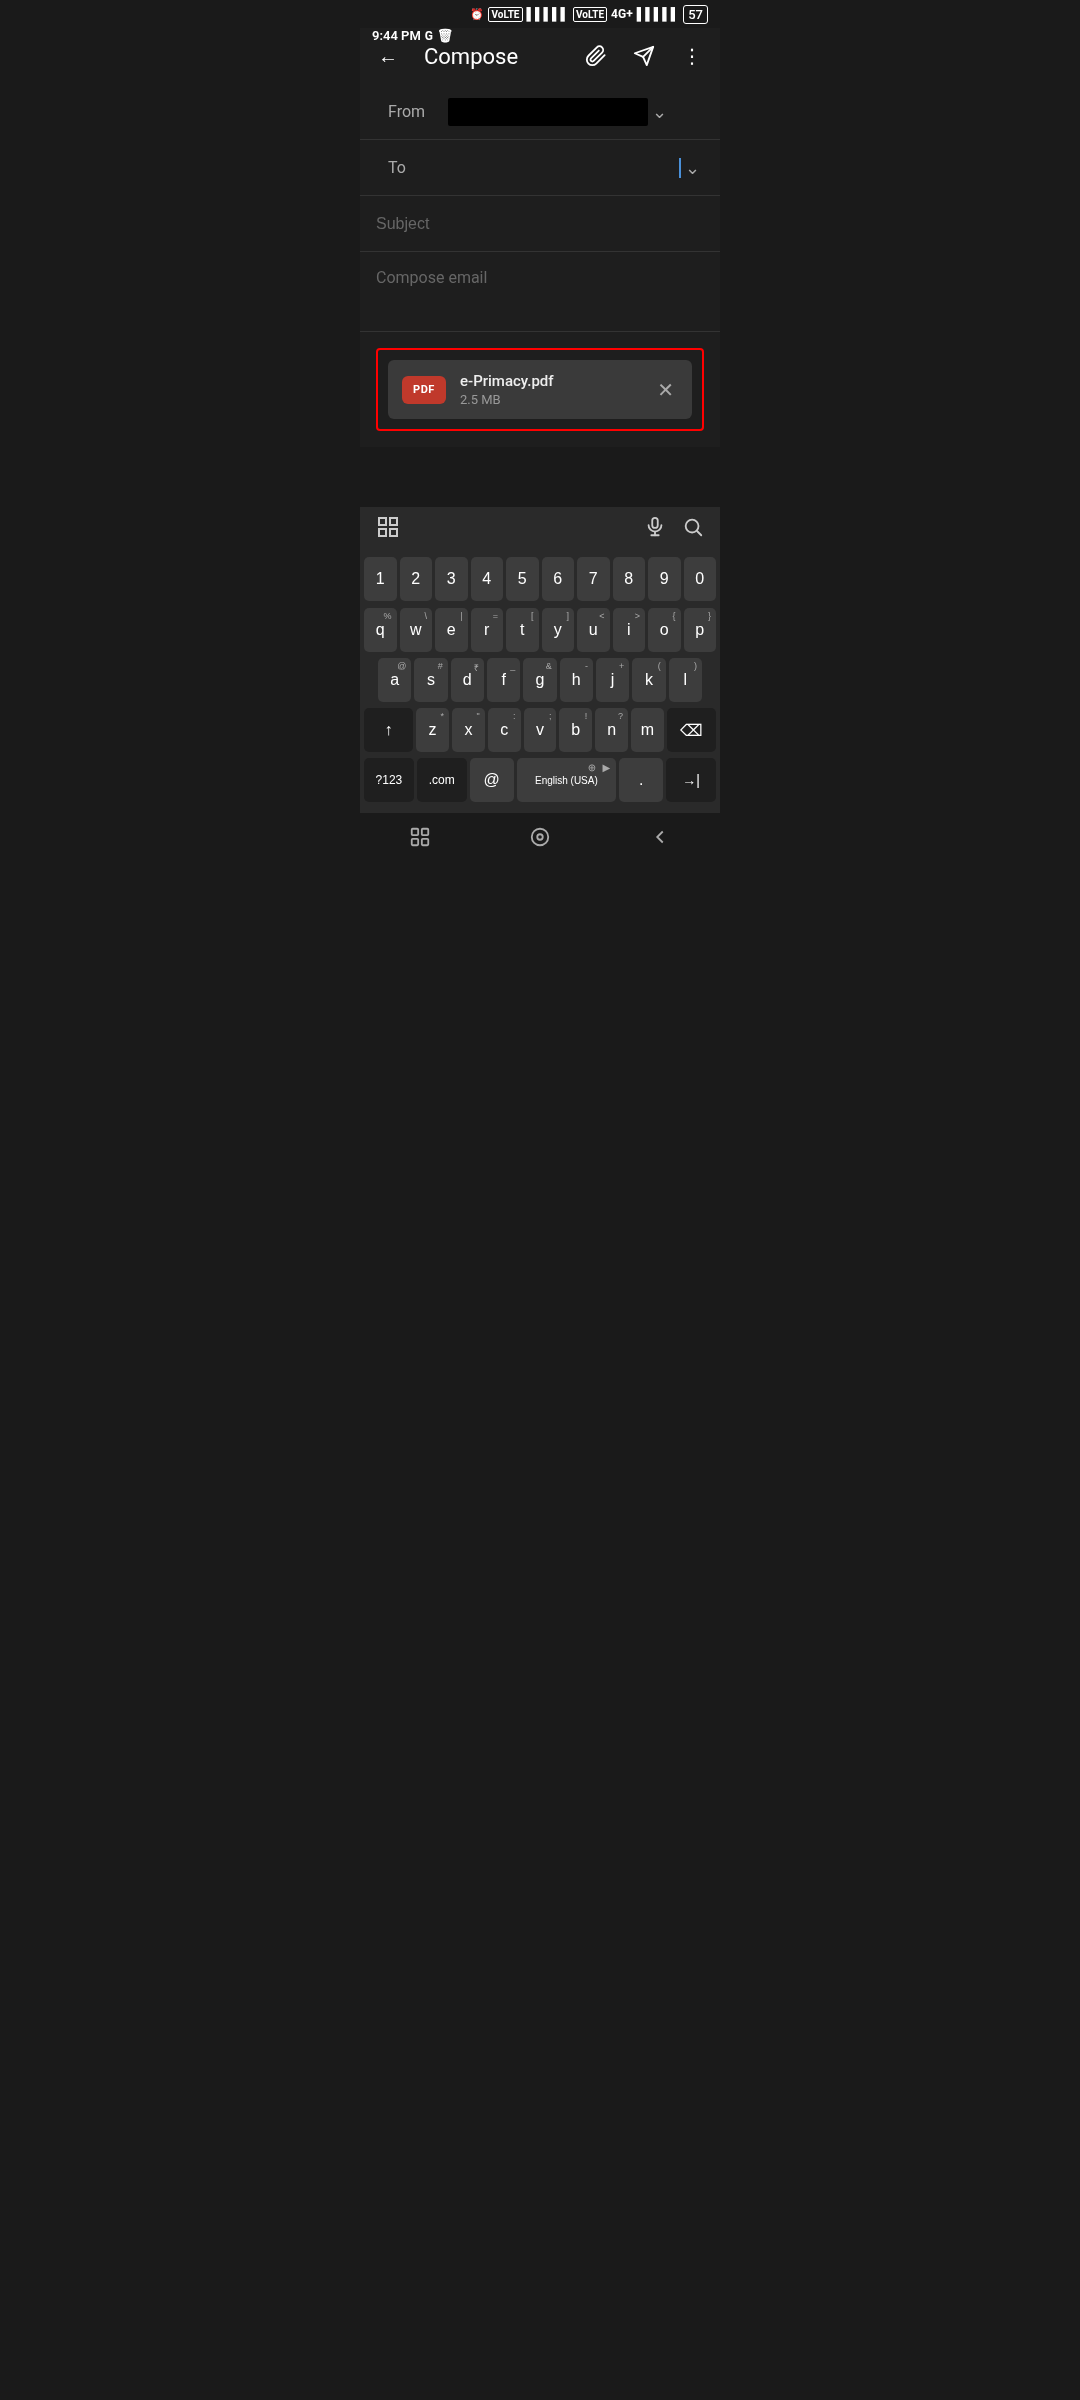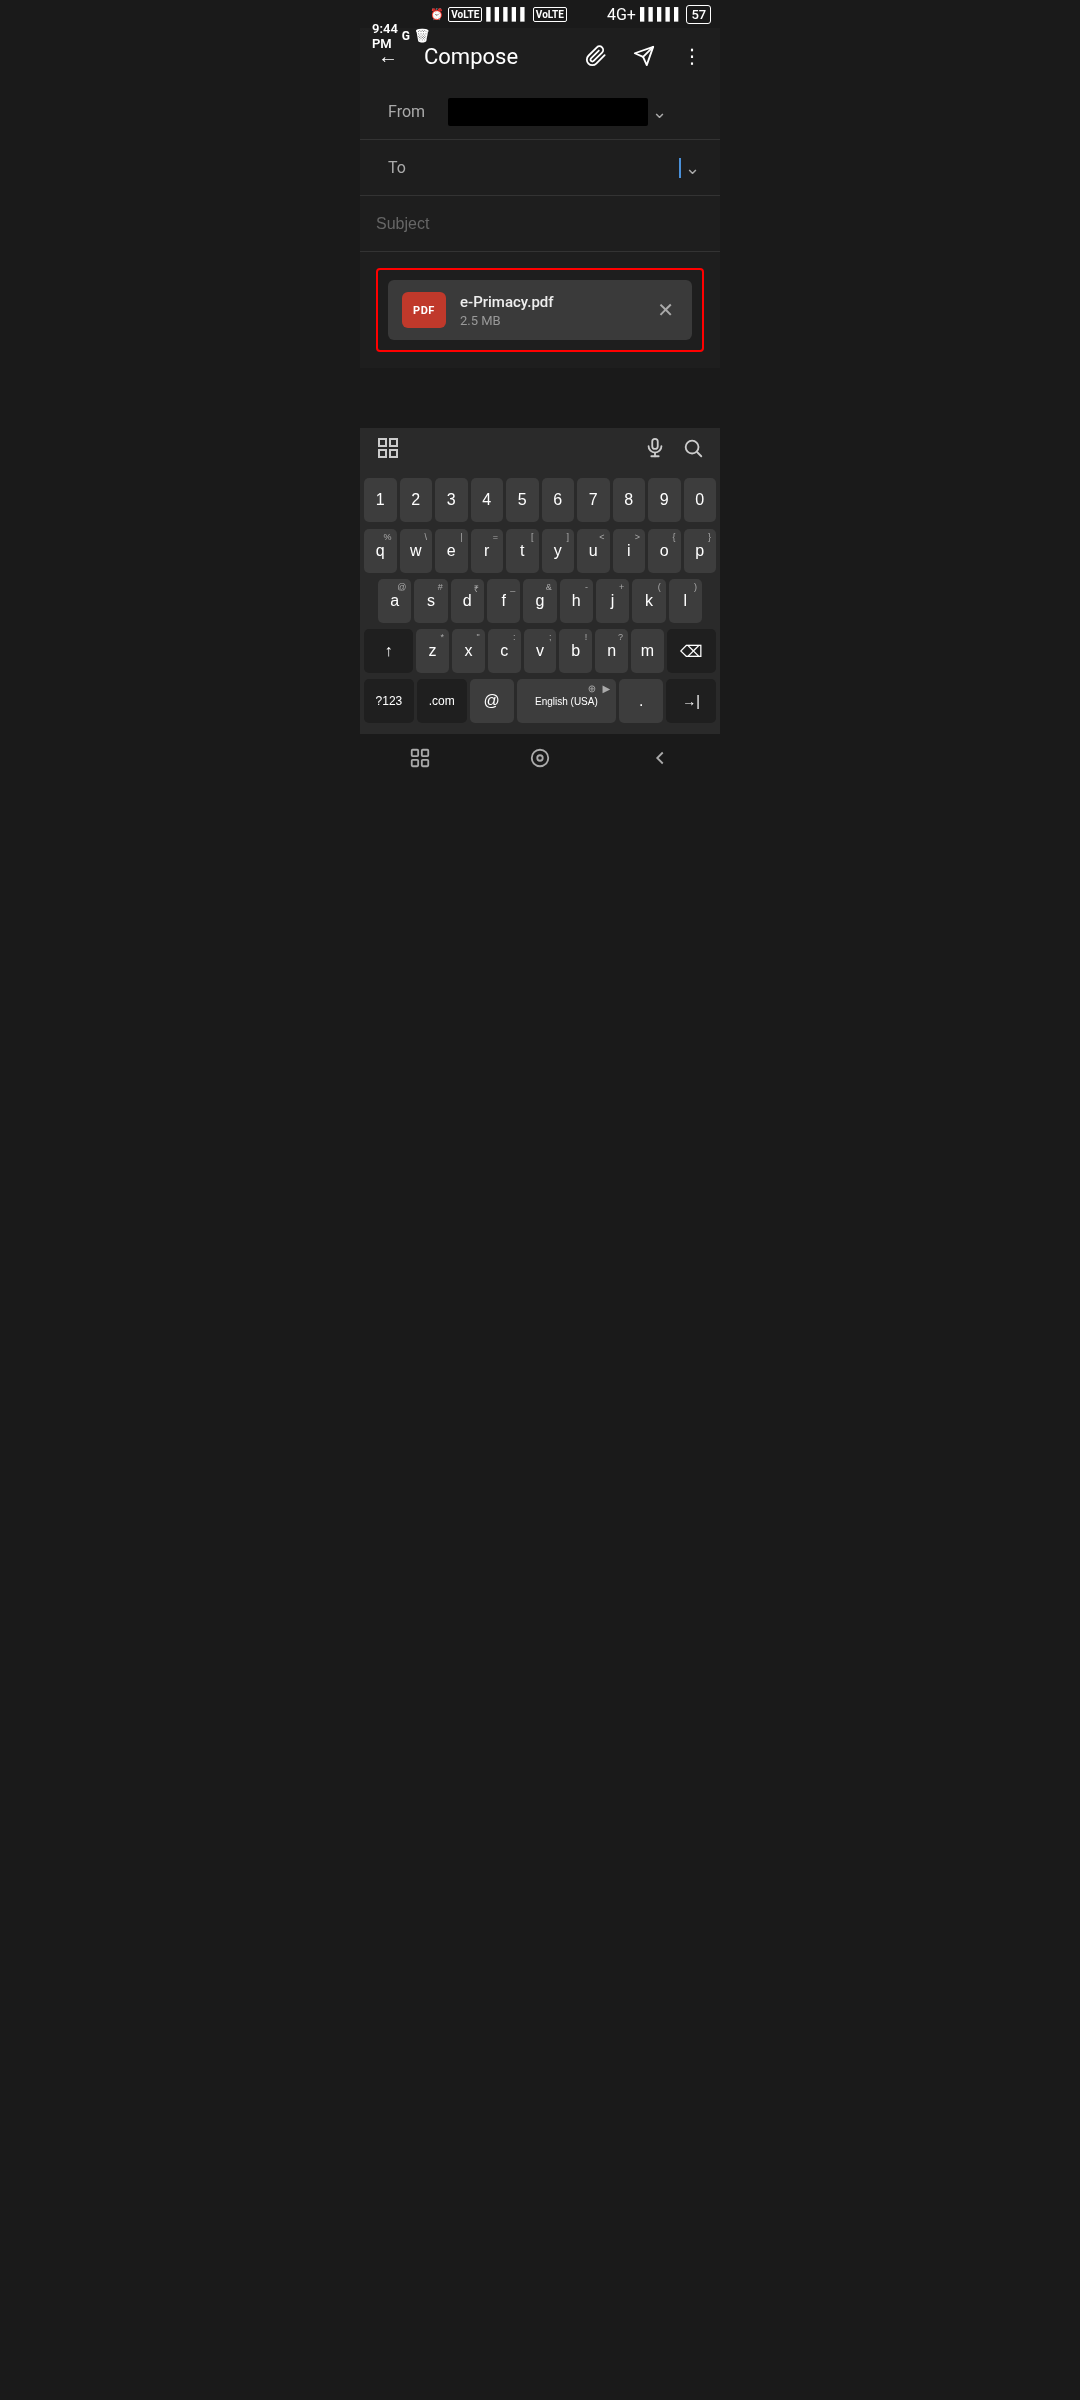--- a/index.html
+++ b/index.html
@@ -158,21 +158,21 @@
     .attachment-card {
       background: #3a3a3a;
       border-radius: 6px;
       display: flex;
       align-items: center;
       padding: 12px 14px;
       gap: 14px;
     }
     .pdf-icon {
       width: 44px;
-      height: 36px;
+      height: 28px;
       background: #c0392b;
       border-radius: 6px;
       display: flex;
       align-items: center;
       justify-content: center;
       font-size: 11px;
       font-weight: 700;
       color: white;
       letter-spacing: 0.5px;
     }
@@ -363,21 +363,21 @@
   <div class="status-left">
     <span>9:44 PM</span>
     <span style="font-size:12px;font-weight:700;">G</span>
     <span style="font-size:13px;">🗑</span>
   </div>
   <div class="status-right">
     <span>⏰</span>
     <span style="font-size:10px;font-weight:700;border:1px solid #fff;padding:1px 2px;border-radius:2px;">VoLTE</span>
     <span style="font-size:12px;">▌▌▌▌▌</span>
     <span style="font-size:10px;font-weight:700;border:1px solid #fff;padding:1px 2px;border-radius:2px;">VoLTE</span>
-    <span style="font-size:16px;font-weight:400;margin-left:36px;">4G+</span>
+    <span style="font-size:12px;font-weight:700;">4G+</span>
     <span style="font-size:12px;">▌▌▌▌▌</span>
     <span style="font-size:13px;border:1px solid #fff;padding:1px 4px;border-radius:3px;">
       <span>57</span>
     </span>
   </div>
 </div>
 
 <div class="app-bar">
   <button class="icon-btn">
     <span>←</span>
@@ -413,20 +413,23 @@
     <span class="field-label">To</span>
     <input class="field-input" type="text" value="" style="">
     <span class="cursor"></span>
     <button class="chevron-btn">⌄</button>
   </div>
 
   <div class="subject-row">
     <input class="subject-input" type="text" placeholder="Subject" style="">
   </div>
 
+  <div class="compose-body">
+    <span class="compose-placeholder">Compose email</span>
+  </div>
 
   <div class="attachment-area">
     <div class="attachment-highlight">
       <div class="attachment-card">
         <div class="pdf-icon">
           <span>PDF</span>
         </div>
         <div class="attachment-info">
           <div class="attachment-name">e-Primacy.pdf</div>
           <div class="attachment-size">2.5 MB</div>

